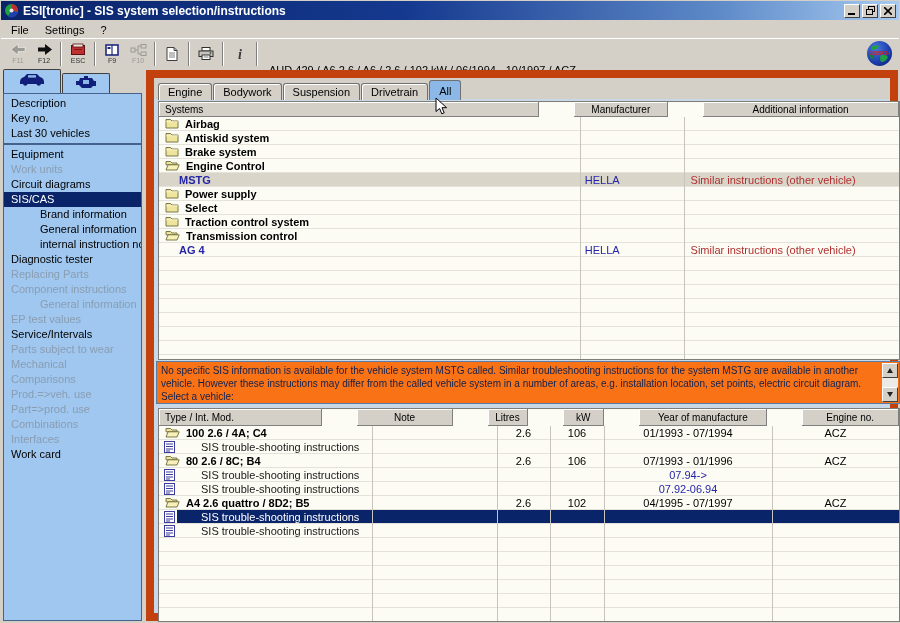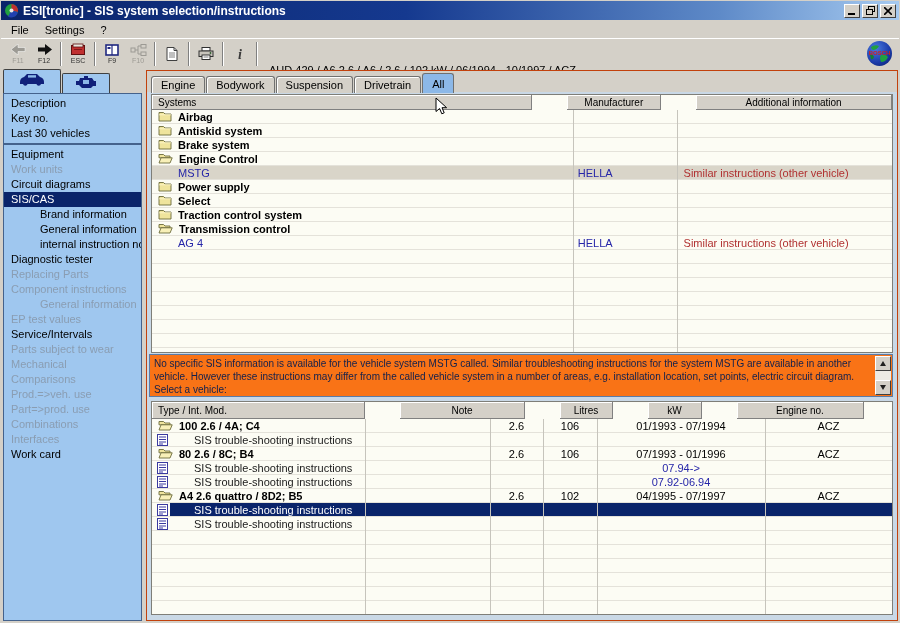--- a/index.html
+++ b/index.html
@@ -46,21 +46,21 @@
   .side-panel { position:absolute; left:3px; top:25px; right:4px; bottom:2px; display:flex; flex-direction:column; }
   .side-box { background:#9FC7EF; border:1px solid #44628C; padding:2px 0; }
   .side-box.grow { flex:1; }
   .side-item { height:15px; line-height:15px; font-size:11px; padding-left:7px; color:#000; white-space:nowrap; overflow:hidden; }
   .side-item.disabled { color:#8A9DB2; }
   .side-item.selected { background:#0A246A; color:#FFFFFF; }
   .side-item.ind1 { padding-left:36px; }
 
   
   .content { position:absolute; left:146px; top:70px; width:752px; height:551px;
-    border:1px solid #c2410c; background:#D4D0C8; }
+    border:8px solid #c2410c; background:#D4D0C8; }
   .content-bg { position:absolute; left:0; top:21px; right:0; bottom:0; background:#C9D8E6; }
   .ctabs { position:absolute; left:4px; top:2px; display:flex; align-items:flex-end; height:20px; }
   .ctab { height:17px; padding:0 9px; font-size:11px; background:#D4D0C8;
     border:1px solid #707070; border-bottom:none; border-radius:3px 3px 0 0;
     display:flex; align-items:center; margin-right:1px; box-shadow:inset 1px 1px 0 #FFFFFF; }
   .ctab.active { background:#8CB8E8; height:20px; box-shadow:none; }
 
   .datatable { position:absolute; background:#FCFCF4; border:1px solid #7E7E78; overflow:hidden; }
   .systable { left:4px; top:23px; width:742px; height:259px; }
   .vehtable { left:4px; top:330px; width:742px; height:214px; }
@@ -75,21 +75,21 @@
   .tbody { position:relative; }
   .srow, .vrow { display:flex; height:14px; align-items:center; font-size:11px;
     border-bottom:1px solid #E4E2DA; white-space:nowrap; }
   .srow.hl { background:#D9D5C9; }
   .cell { height:100%; display:flex; align-items:center; overflow:hidden; }
 
   
   .sc0 { width:421px; } .sc1 { width:104px; padding-left:6px; } .sc2 { width:217px; padding-left:8px; }
   .srow .icon { margin-left:6px; display:inline-flex; }
   .slabel { margin-left:6px; font-weight:bold; color:#000; }
-  .slabel.entry { margin-left:26px; font-weight:normal; color:#2525A8; }
+  .slabel.entry { margin-left:20px; font-weight:bold; color:#2525A8; }
   .man { color:#2525A8; }
   .add { color:#B03030; }
 
   
   .vc0 { width:213px; } .vc1 { width:125px; justify-content:center; }
   .vc2 { width:53px; justify-content:center; } .vc3 { width:54px; justify-content:center; }
   .vc4 { width:168px; justify-content:center; } .vc5 { width:127px; justify-content:center; }
   .vrow.folder .icon { margin-left:6px; display:inline-flex; }
   .vrow.folder .vlabel { margin-left:6px; font-weight:bold; color:#000; }
   .vrow.doc .icon { margin-left:5px; display:inline-flex; }
@@ -453,20 +453,21 @@
           </div>
       </div>
     </div>
 
     <div class="datatable vehtable">
       <div class="thead" id="veh-head">
           <div class="th left" style="width: 213px;">Type  /  Int. Mod.</div>
           <div class="th" style="width: 125px;">Note</div>
           <div class="th" style="width: 53px;">Litres</div>
           <div class="th" style="width: 54px;">kW</div>
+          <div class="th" style="width: 168px;">Year of manufacture</div>
           <div class="th" style="width: 127px; text-align: right;">Engine no.</div>
         </div>
       <div class="tbody" id="veh-body" style="height:195px;">
           <div class="vrow folder">
             <span class="cell vc0">
               <span class="icon">
                 <svg width="15" height="11" viewBox="0 0 15 11">
                   <path d="M1 1.5 H5.5 L7 3 H12 V4.8 H1 Z" fill="#EFE49C" stroke="#6B6B3A" stroke-width="0.9"></path>
                   <path d="M3 4.8 H14.2 L12 10 H1 Z" fill="#F8F0B8" stroke="#6B6B3A" stroke-width="0.9"></path>
                 </svg>

